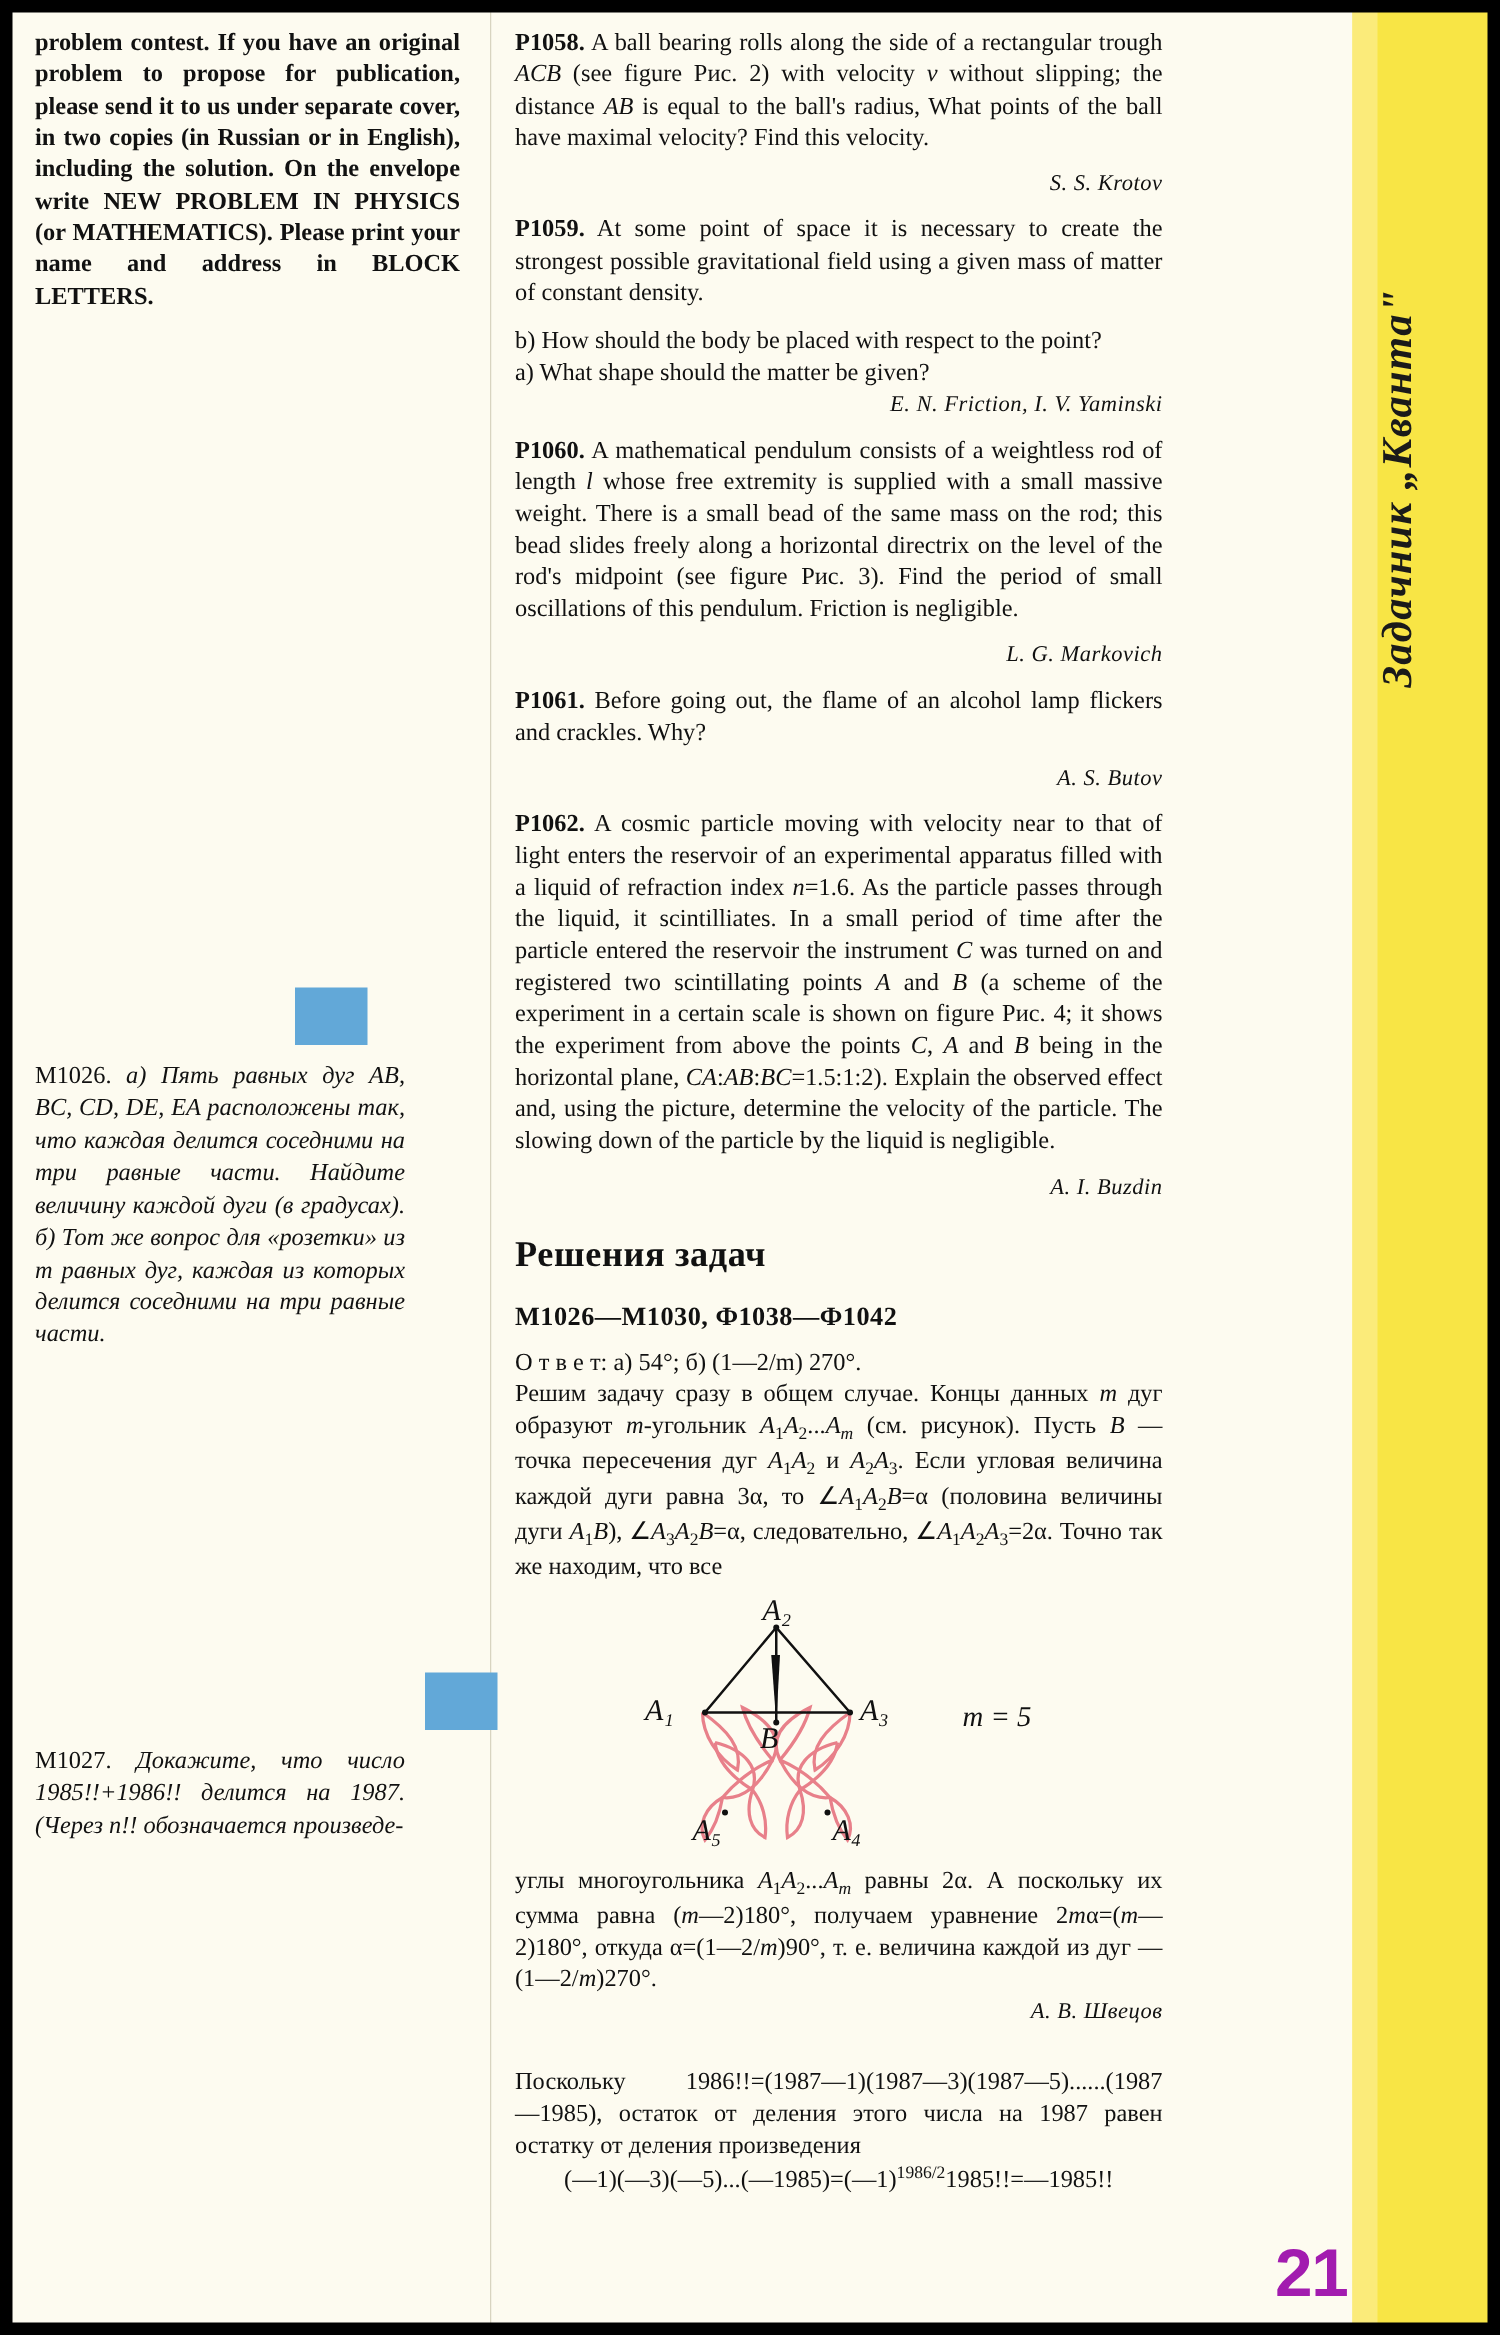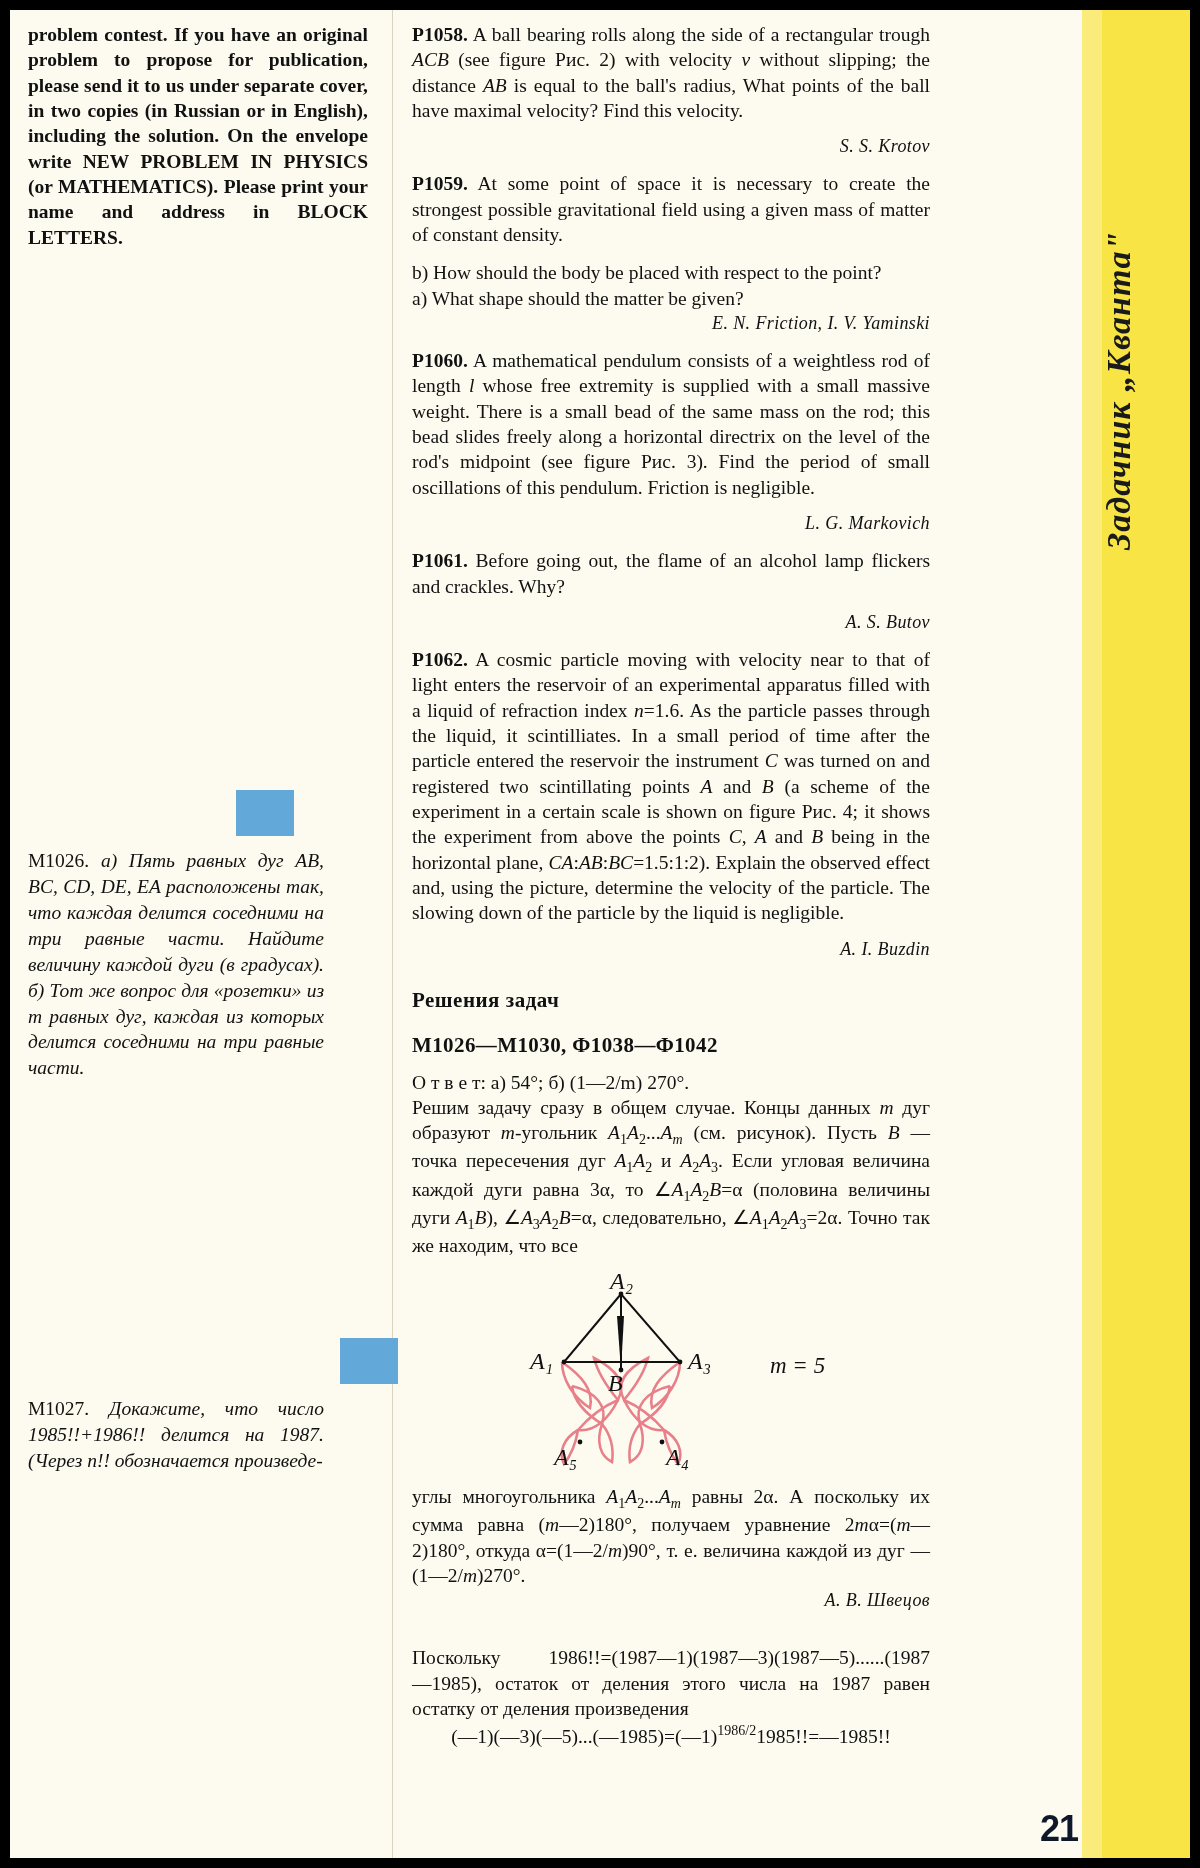--- a/index.html
+++ b/index.html
@@ -145,21 +145,21 @@
     letter-spacing: 0.4px;
   }
   .subline {
     font-size: 19.5px;
     line-height: 1.30;
     text-align: left;
   }
   .section-title {
     font-family: "Liberation Serif", serif;
     font-weight: bold;
-    font-size: 21px;
+    font-size: 29px;
     margin: 28px 0 20px 0;
     letter-spacing: 0.5px;
   }
   .sol-head {
     font-weight: bold;
     font-size: 21px;
     margin: 6px 0 12px 0;
     letter-spacing: 0.4px;
   }
   .ru {
@@ -194,22 +194,22 @@
     font-size: 23px;
     margin-top: 45px;
   }
 
   .page-number {
     position: absolute;
     right: 122px;
     bottom: 18px;
     font-family: "Liberation Sans", sans-serif;
     font-weight: bold;
-    font-size: 36px;
-    color: #0f172a;
+    font-size: 54px;
+    color: #a21caf;
     letter-spacing: -1px;
   }
 </style>
 </head>
 <body>
 
 <div class="page">
   <div class="paper"></div>
 
   <div class="side-band">
@@ -301,21 +301,21 @@
         <path d="M205 50 L 212 50 L 209 104 Z" fill="#111" stroke="none"></path>
 
         <circle cx="209" cy="28" r="2.4" fill="#111"></circle>
         <circle cx="152" cy="96" r="2.4" fill="#111"></circle>
         <circle cx="268" cy="96" r="2.4" fill="#111"></circle>
         <circle cx="209" cy="104" r="2.4" fill="#111"></circle>
         <circle cx="168" cy="176" r="2.4" fill="#111"></circle>
         <circle cx="250" cy="176" r="2.4" fill="#111"></circle>
       </svg>
       <div class="fig-label" style="left:198px; top:2px;">A₂</div>
-      <div class="fig-label" style="left:118px; top:82px;">A₁</div>
+      <div class="fig-label" style="left:104px; top:82px;">A₁</div>
       <div class="fig-label" style="left:276px; top:82px;">A₃</div>
       <div class="fig-label" style="left:196px; top:104px;">B</div>
       <div class="fig-label" style="left:142px; top:178px;">A₅</div>
       <div class="fig-label" style="left:254px; top:178px;">A₄</div>
       <div class="m-label">m = 5</div>
     </div>
 
     <div class="ru">углы многоугольника <i>A</i><sub>1</sub><i>A</i><sub>2</sub>...<i>A<sub>m</sub></i> равны 2α. А поскольку их сумма равна (<i>m</i>—2)180°, получаем уравнение 2<i>m</i>α=(<i>m</i>—2)180°, откуда α=(1—2/<i>m</i>)90°, т. е. величина каждой из дуг — (1—2/<i>m</i>)270°.</div>
     <div class="author">А. В. Швецов</div>
 

